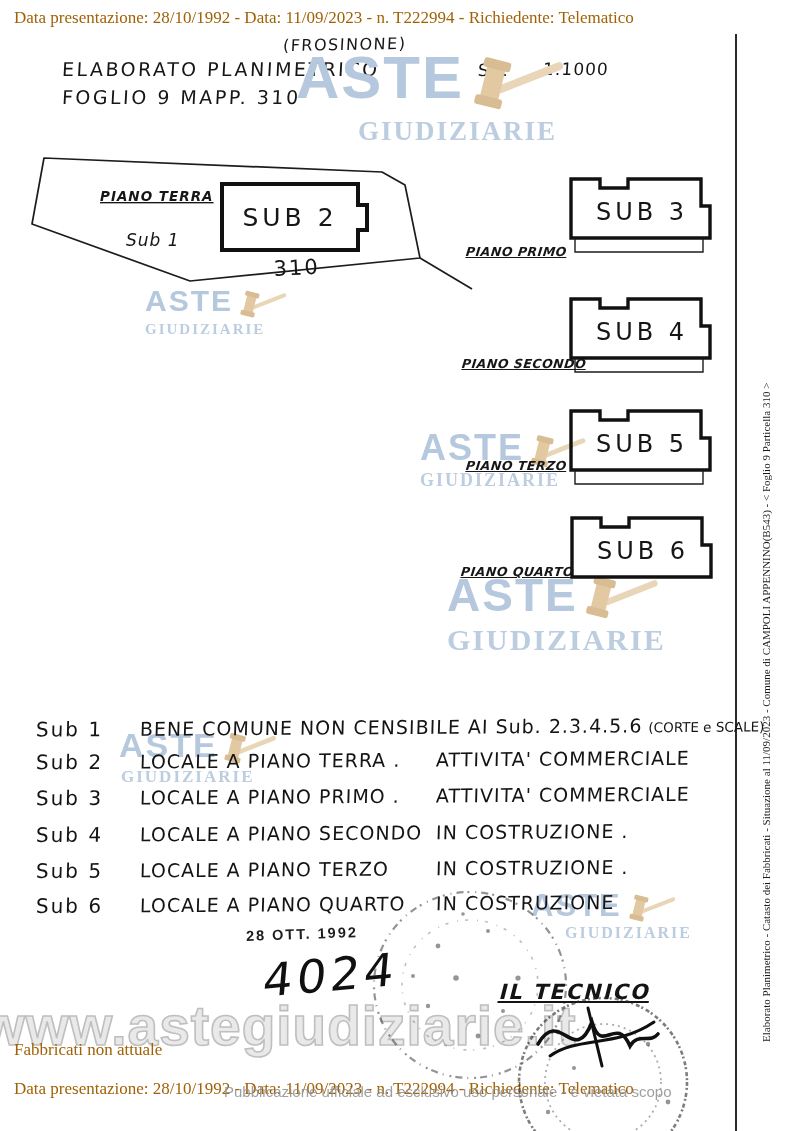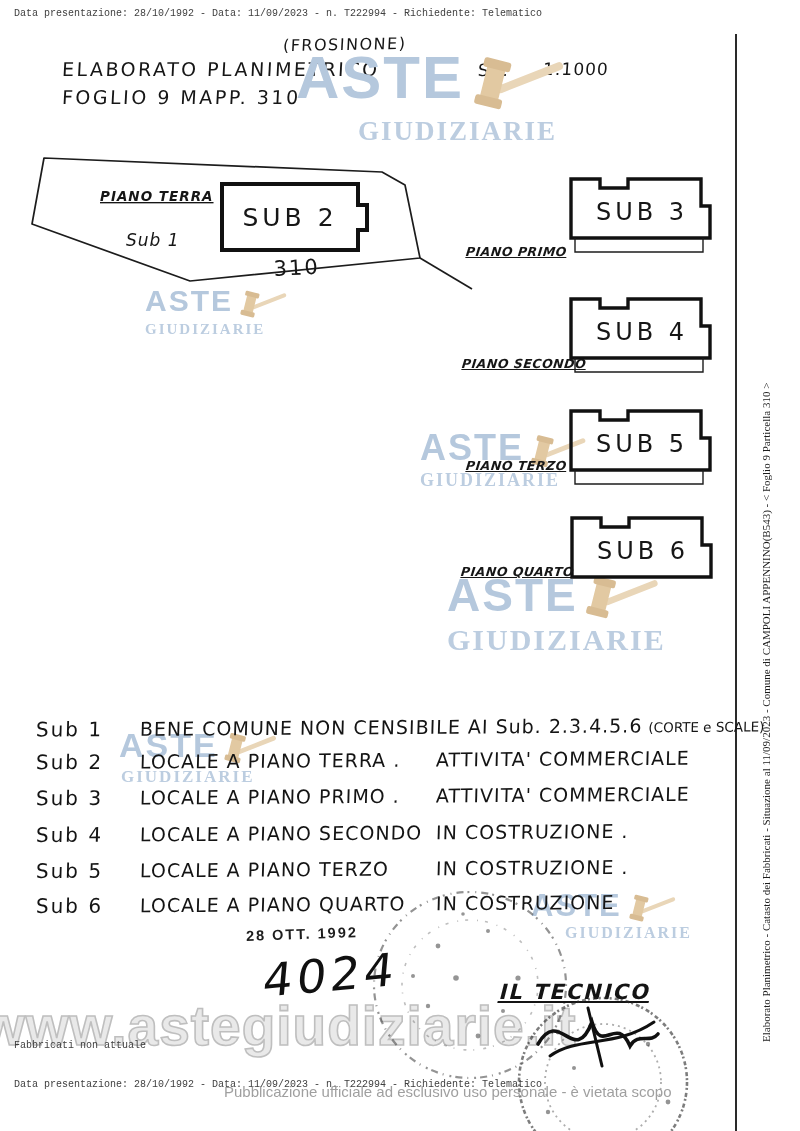--- a/index.html
+++ b/index.html
@@ -4,21 +4,21 @@
 <style>
   html,body { margin:0; padding:0; background:#888; }
   #page {
     position:relative; width:800px; height:1131px; margin:0 auto;
     background:#ffffff; overflow:hidden;
     font-family:"Liberation Serif", serif; color:#1a1a1a;
   }
   .abs { position:absolute; white-space:nowrap; }
 
   
-  .meta { font-family:Liberation Mono, monospace; font-size:10px; color:#404040; z-index:4; }
+  .meta { font-family:Liberation Serif, serif; font-size:17px; color:#a16207; z-index:4; }
   .overlay-gray { font-family:"Liberation Sans", sans-serif; font-size:15px; color:#8f8f8f; opacity:.85; z-index:6; }
 
   
   .hw { font-family:"DejaVu Sans", sans-serif; color:#161616; }
   .title-hw { font-size:19px; letter-spacing:2.5px; transform:skewX(-3deg); }
   .prov-hw  { font-size:16px; letter-spacing:1.5px; transform:skewX(-4deg) rotate(-1deg); }
   .sc-hw    { font-size:17px; letter-spacing:1px; transform:skewX(-4deg); }
   .floor-label { font-family:"DejaVu Sans", sans-serif; font-weight:bold; font-style:italic;
     font-size:12.5px; letter-spacing:.5px; text-decoration:underline; transform:skewX(-6deg); z-index:3; }
 

